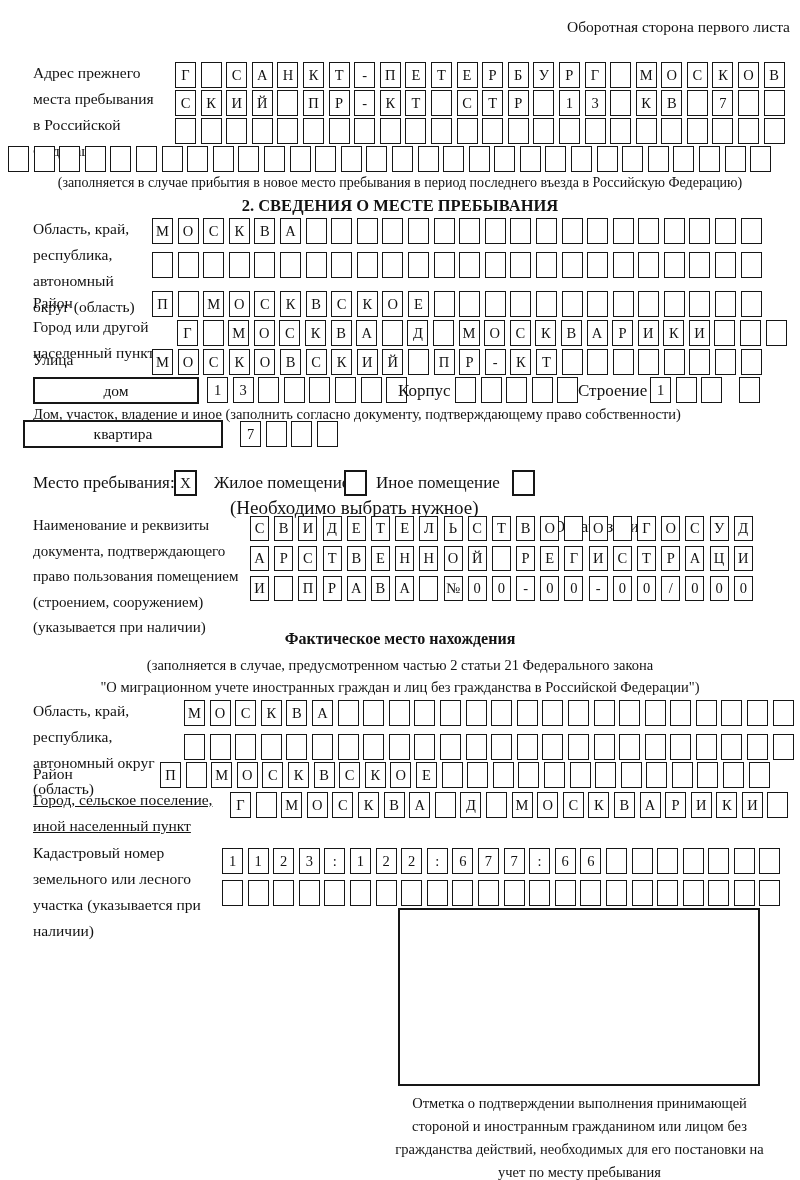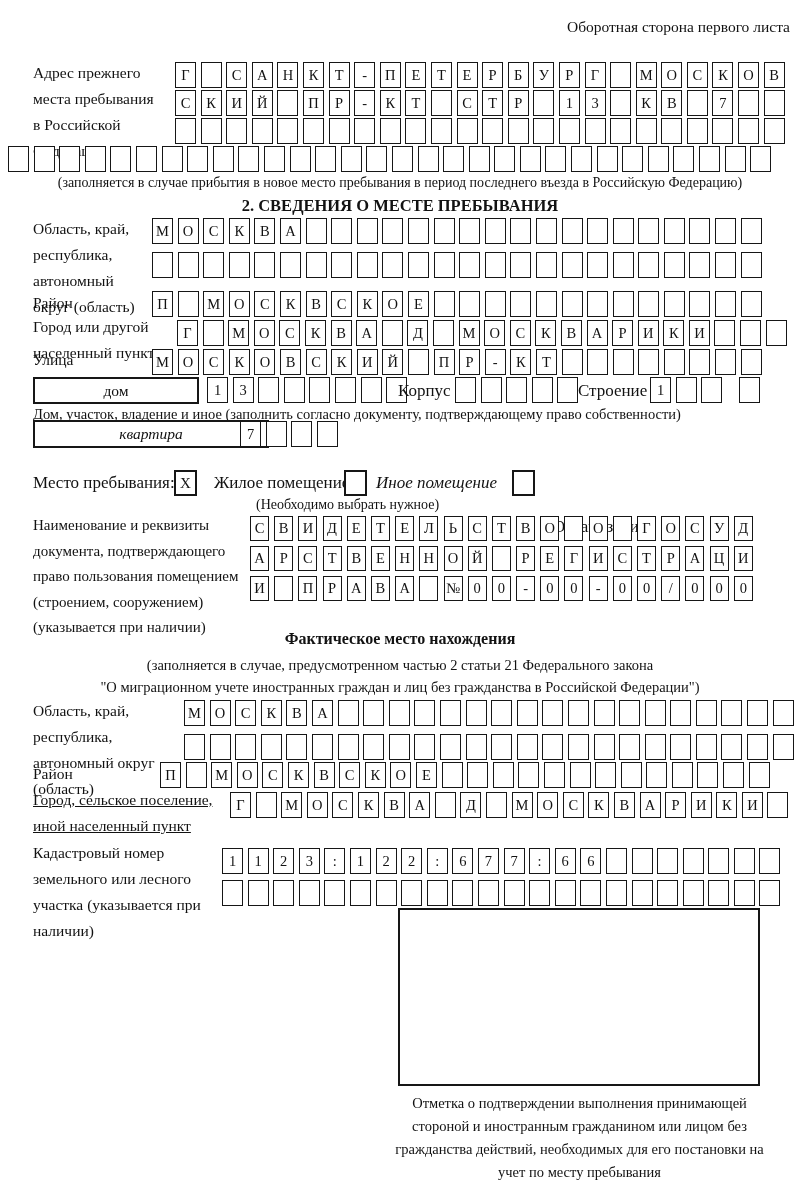--- a/index.html
+++ b/index.html
@@ -315,36 +315,36 @@
     </div>
   <div class="opt-label" style="left:578px;top:381px;">Строение</div>
   <div class="strip gap-last" style="left:650px;top:377px">
       <span class="cell">1</span>
       <span class="cell"></span>
       <span class="cell"></span>
       <span class="cell"></span>
     </div>
   <div class="note" style="left:33px;top:406px;font-size:14.5px;">Дом, участок, владение и иное (заполнить согласно документу, подтверждающему право собственности)</div>
 
-  <div class="labelbox" style="left:33px;top:420px;width:236px;height:28px;font-style:italic;">квартира</div>
+  <div class="labelbox" style="left:23px;top:420px;width:200px;height:28px;">квартира</div>
   <div class="strip" style="left:240px;top:421px">
       <span class="cell">7</span>
       <span class="cell"></span>
       <span class="cell"></span>
       <span class="cell"></span>
     </div>
 
   <div class="opt-label" style="left:33px;top:473px;">Место пребывания:</div>
   <div class="chk" style="left:174px;top:470px;">X</div>
   <div class="opt-label" style="left:200px;top:473px;margin-left:14px;">Жилое помещение</div>
   <div class="chk" style="left:344px;top:470px;"></div>
-  <div class="opt-label" style="left:376px;top:473px;font-style:italic;">Иное помещение</div>
+  <div class="opt-label" style="left:376px;top:473px;">Иное помещение</div>
   <div class="chk" style="left:512px;top:470px;"></div>
   <div class="opt-label" style="left:553px;top:473px;margin-top:44px;">Организация</div>
-  <div class="note" style="left:256px;top:497px;font-size:14px;">(Необходимо выбрать нужное)</div>
+  <div class="note" style="left:230px;top:497px;font-size:19px;">(Необходимо выбрать нужное)</div>
 
   <div class="lbl" style="left:33px;top:513px;width:215px;line-height:25.5px;font-size:15px;">Наименование и реквизиты документа, подтверждающего право пользования помещением (строением, сооружением) (указывается при наличии)</div>
   <div class="strip narrow" style="left:250px;top:516px">
       <span class="cell">С</span>
       <span class="cell">В</span>
       <span class="cell">И</span>
       <span class="cell">Д</span>
       <span class="cell">Е</span>
       <span class="cell">Т</span>
       <span class="cell">Е</span>

